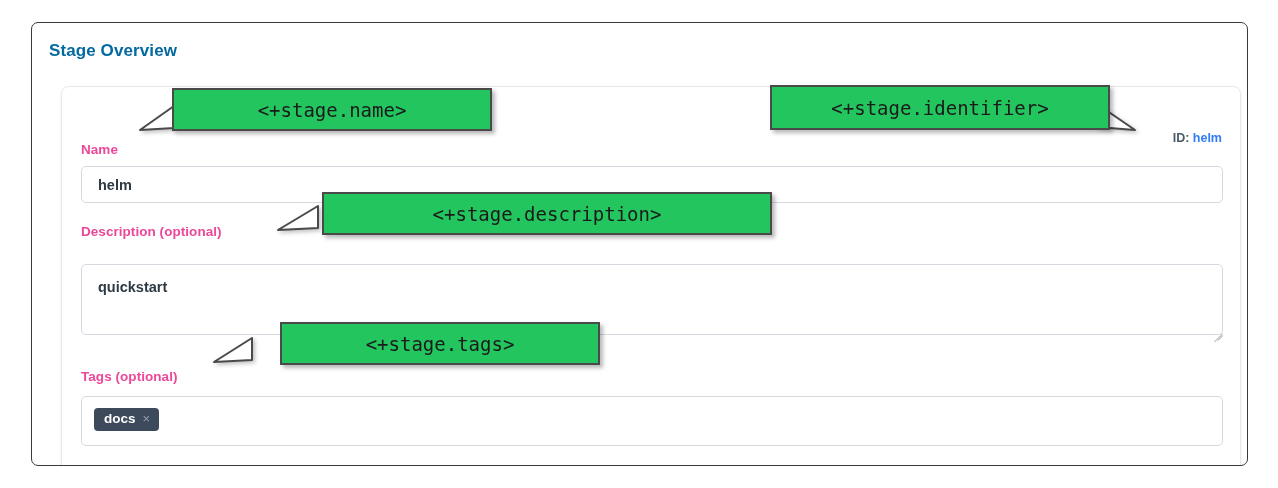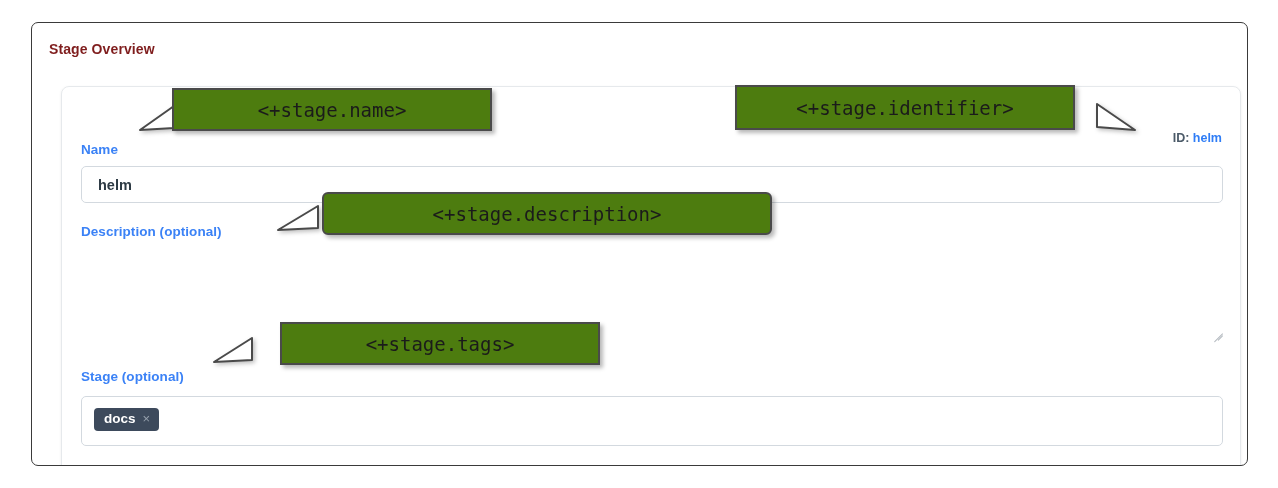--- a/index.html
+++ b/index.html
@@ -27,23 +27,23 @@
     background: #ffffff;
     box-sizing: border-box;
     overflow: hidden;
   }
 
   
   #page-title {
     position: absolute;
     left: 17px;
     top: 18px;
-    font-size: 14px;
-    font-weight: bold;
-    color: #7f1d1d;
+    font-size: 17px;
+    font-weight: bold;
+    color: #0369a1;
     letter-spacing: 0.1px;
   }
 
   
   #stage-card {
     position: absolute;
     left: 29px;
     top: 63px;
     width: 1180px;
     height: 420px;
@@ -51,21 +51,21 @@
     border: 1px solid #e6e9ec;
     border-radius: 8px;
     box-shadow: 0 1px 3px rgba(0,0,0,0.07);
     box-sizing: border-box;
   }
 
   .field-label {
     position: absolute;
     font-size: 13.5px;
     font-weight: bold;
-    color: #3b82f6;
+    color: #ec4899;
     letter-spacing: 0.05px;
     white-space: nowrap;
   }
 
   .text-input, .text-area, .tags-input {
     position: absolute;
     box-sizing: border-box;
     background: #ffffff;
     border: 1px solid #d3d9df;
     border-radius: 5px;
@@ -133,21 +133,21 @@
   #tag-chip .chip-x {
     color: #96a0ac;
     font-size: 13px;
     font-weight: normal;
     line-height: 1;
   }
 
   
   .callout {
     position: absolute;
-    background: #4d7c0f;
+    background: #22c55e;
     border: 2px solid #4a4a4a;
     box-sizing: border-box;
     box-shadow: 3px 3px 4px rgba(0,0,0,0.28);
     display: flex;
     align-items: center;
     justify-content: center;
     z-index: 20;
   }
   .callout .callout-text {
     font-family: "DejaVu Sans Mono", monospace;
@@ -175,27 +175,28 @@
 
     <input class="text-input" type="text" style="left: 19px; top: 79px; width: 1142px; height: 37px;" value="helm">
 
     <div id="id-line" style="right:18px; top:44px;">
       <span>ID:</span>
       <span class="id-value">helm</span>
     </div>
 
     <div class="field-label" style="left:19px; top:137px;">Description (optional)</div>
 
+    <textarea class="text-area" style="left: 19px; top: 177px; width: 1142px; height: 71px;">quickstart</textarea>
 
     <div id="desc-resize-grip" style="left:1148px; top:236px;">
       <span></span>
         <span></span>
     </div>
 
-    <div class="field-label" style="left:19px; top:282px;">Stage (optional)</div>
+    <div class="field-label" style="left:19px; top:282px;">Tags (optional)</div>
 
     <div class="tags-input" style="left:19px; top:309px; width:1142px; height:50px;">
       <div id="tag-chip" style="left:12px; top:11px;">
         <span>docs</span>
         <span class="chip-x">×</span>
       </div>
     </div>
 
   </div>
 </div>
@@ -203,28 +204,28 @@
 <svg class="callout-tail" style="left:128px; top:102px; width:60px; height:40px;" viewBox="0 0 60 40">
   <polygon points="12,28 46,4 46,26" fill="#ffffff" stroke="#4a4a4a" stroke-width="2" stroke-linejoin="round" style="filter:drop-shadow(2px 2px 2px rgba(0,0,0,0.25))"></polygon>
 </svg>
 <div class="callout" style="left:172px; top:88px; width:320px; height:43px;">
   <span class="callout-text">&lt;+stage.name&gt;</span>
 </div>
 
 <svg class="callout-tail" style="left:1080px; top:100px; width:64px; height:42px;" viewBox="0 0 64 42">
   <polygon points="55,30 17,4 17,27" fill="#ffffff" stroke="#4a4a4a" stroke-width="2" stroke-linejoin="round" style="filter:drop-shadow(2px 2px 2px rgba(0,0,0,0.25))"></polygon>
 </svg>
-<div class="callout" style="left:735px; top:85px; width:340px; height:45px;">
+<div class="callout" style="left:770px; top:85px; width:340px; height:45px;">
   <span class="callout-text">&lt;+stage.identifier&gt;</span>
 </div>
 
 <svg class="callout-tail" style="left:268px; top:200px; width:62px; height:40px;" viewBox="0 0 62 40">
   <polygon points="10,30 50,6 50,28" fill="#ffffff" stroke="#4a4a4a" stroke-width="2" stroke-linejoin="round" style="filter:drop-shadow(2px 2px 2px rgba(0,0,0,0.25))"></polygon>
 </svg>
-<div class="callout" style="left:322px; top:192px; width:450px; height:43px;border-radius:6px;">
+<div class="callout" style="left:322px; top:192px; width:450px; height:43px;">
   <span class="callout-text">&lt;+stage.description&gt;</span>
 </div>
 
 <svg class="callout-tail" style="left:206px; top:334px; width:58px; height:38px;" viewBox="0 0 58 38">
   <polygon points="8,28 46,4 46,26" fill="#ffffff" stroke="#4a4a4a" stroke-width="2" stroke-linejoin="round" style="filter:drop-shadow(2px 2px 2px rgba(0,0,0,0.25))"></polygon>
 </svg>
 <div class="callout" style="left:252px; top:322px; width:320px; height:43px;margin-left:28px;">
   <span class="callout-text">&lt;+stage.tags&gt;</span>
 </div>
 

